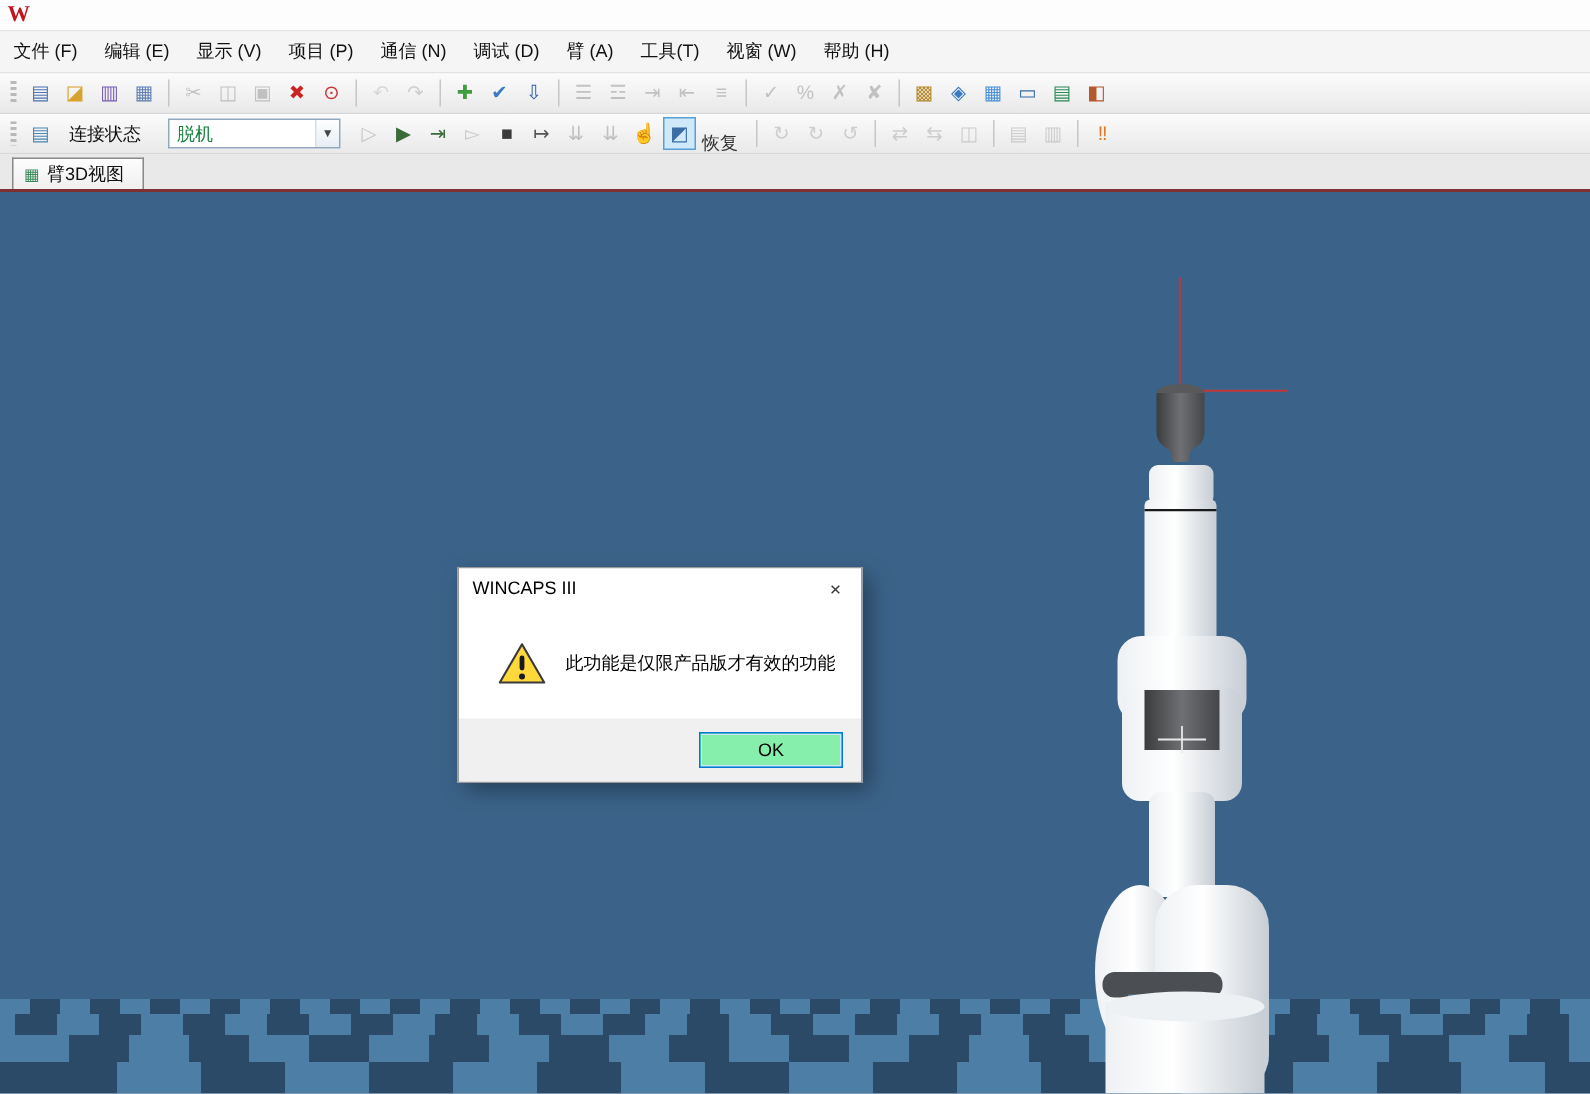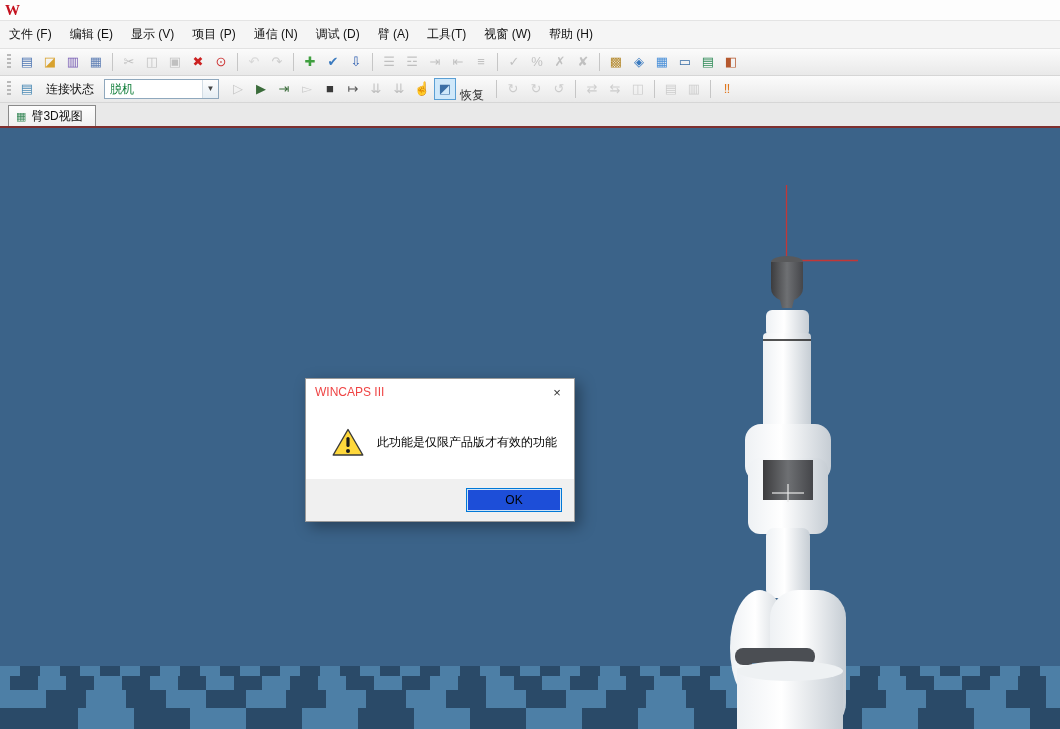--- a/index.html
+++ b/index.html
@@ -29,21 +29,21 @@
     padding:0 4px; gap:2px; }
   .grip { width:4px; height:16px; margin:0 3px;
     background:repeating-linear-gradient(180deg,#b9b9b9 0 2px,transparent 2px 4px); }
   .icons { display:flex; align-items:center; gap:1px; }
   .tbtn { width:22px; height:22px; line-height:20px; text-align:center;
     font-size:13px; background:transparent; border:1px solid transparent;
     padding:0; cursor:default; }
   .tbtn.disabled { opacity:.35; filter:grayscale(1); }
   .tbtn.active { background:#cfe8fa; border-color:#5a9fd4; }
   .tsep { width:1px; height:18px; background:#c6c6c6; margin:0 4px; }
-  .conn-label { margin:0 8px 0 6px; color:#111; }
+  .conn-label { margin:0 16px 0 6px; color:#111; }
   .combo { display:flex; align-items:center; width:115px; height:20px;
     background:#fff; border:1px solid #8fa8bd; margin-right:6px; }
   .combo-value { flex:1; padding-left:5px; color:#15803d; }
   .combo-arrow { width:16px; height:18px; line-height:18px; text-align:center;
     font-size:8px; color:#444; border-left:1px solid #d3dde5;
     background:linear-gradient(#fefefe,#e6eef4); }
   .restore-label { margin:12px 6px 0 2px; color:#333; }
 
   
   .tabbar { height:23px; display:flex; align-items:flex-end; background:#e9e9e9;
@@ -66,30 +66,30 @@
   .frow2 { height:14px; background:repeating-linear-gradient(90deg,var(--floor-dark,#2a4a68) 0 28px,var(--floor-light,#4d7fa6) 28px 56px); background-position-x:10px; }
   .frow3 { height:18px; background:repeating-linear-gradient(90deg,var(--floor-light,#4d7fa6) 0 40px,var(--floor-dark,#2a4a68) 40px 80px); background-position-x:6px; }
   .frow4 { height:21px; background:repeating-linear-gradient(90deg,var(--floor-dark,#2a4a68) 0 56px,var(--floor-light,#4d7fa6) 56px 112px); background-position-x:22px; }
 
   
   .dialog { position:absolute; left:305px; top:378px; width:270px;
     background:#fff; border:1px solid #9a9a9a;
     box-shadow:5px 5px 14px rgba(0,0,0,.35); z-index:10; }
   .dialog-titlebar { height:26px; display:flex; align-items:center;
     background:#fff; padding-left:9px; }
-  .dialog-title { flex:1; color:#ef4444; }
+  .dialog-title { flex:1; color:#000000; }
   .dialog-close { width:34px; height:26px; background:transparent; border:none;
     font-size:13px; color:#333; cursor:default; }
   .dialog-body { height:74px; display:flex; align-items:center; gap:13px;
     background:#fff; padding:0 16px 0 26px;font-family:Liberation Serif, serif; }
   .warn { display:flex; }
   .dialog-msg { color:#000; }
   .dialog-footer { height:42px; display:flex; align-items:center;
     justify-content:flex-end; background:#f0f0f0; padding-right:12px; }
-  .ok-btn { width:96px; height:24px; background:#1d4ed8; border:1px solid #0078d7;
+  .ok-btn { width:96px; height:24px; background:#86efac; border:1px solid #0078d7;
     box-shadow:inset 0 0 0 1px #cfe4f7; font:inherit; color:#000; cursor:default; }
 </style>
 </head>
 <body>
 
 <div class="titlebar">
   <span class="app-logo">W</span>
 </div>
 
 <div class="menubar">

